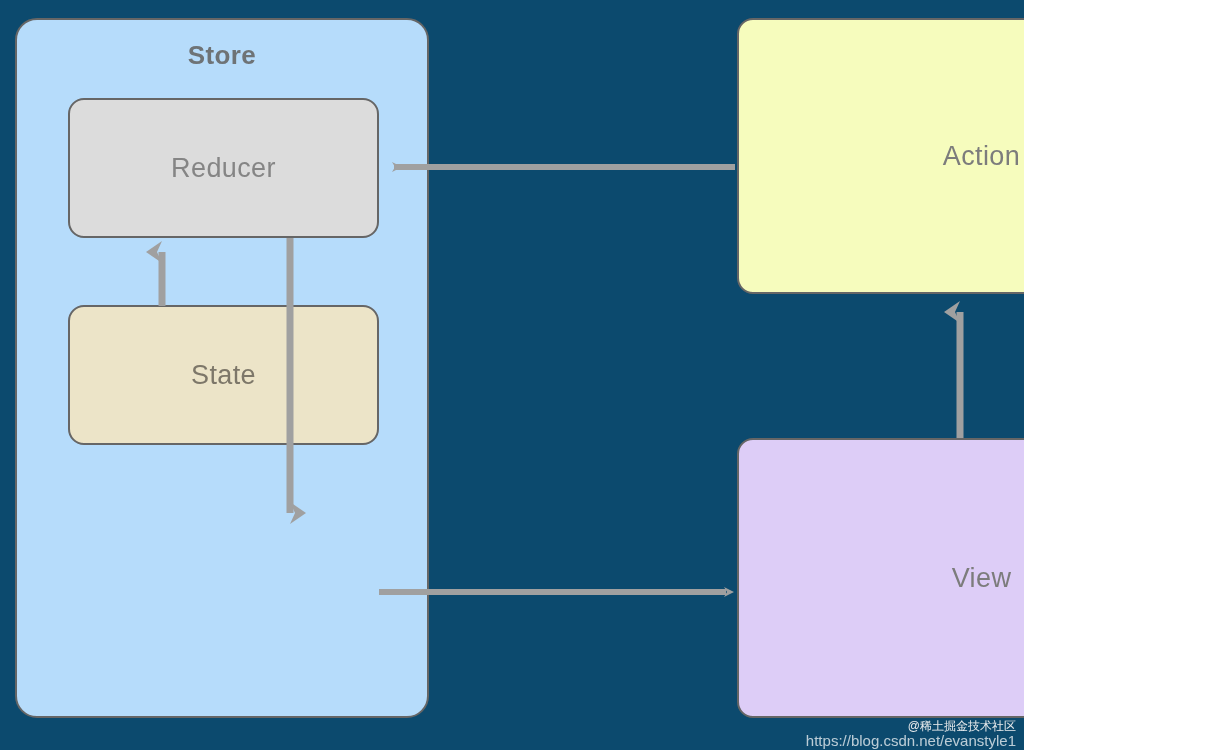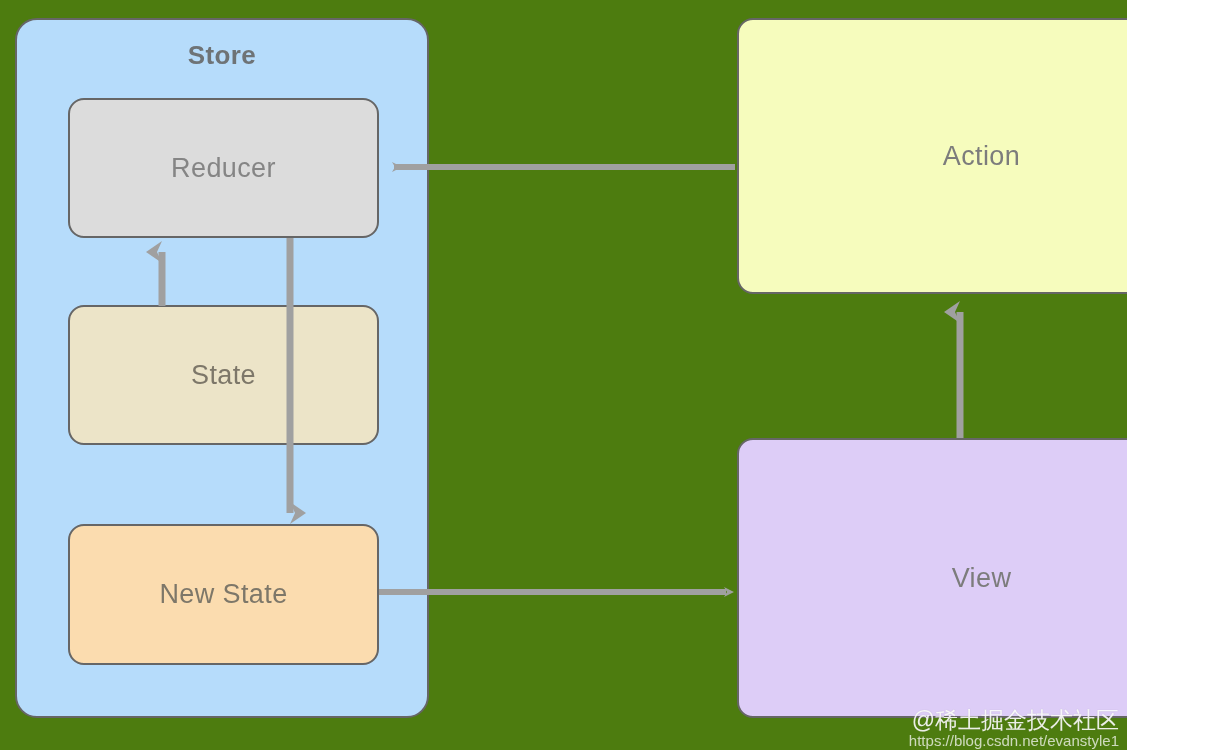--- a/index.html
+++ b/index.html
@@ -6,23 +6,23 @@
   html, body {
     margin: 0;
     padding: 0;
     background: #ffffff;
   }
   body {
     font-family: "Liberation Sans", sans-serif;
   }
   #canvas {
     position: relative;
-    width: 1127px;
+    width: 1024px;
     height: 750px;
-    background: #4d7c0f;
+    background: #0c4a6e;
     overflow: hidden;
   }
   .node {
     position: absolute;
     box-sizing: border-box;
     display: flex;
     align-items: center;
     justify-content: center;
     border: 2px solid #666666;
     border-radius: 14px;
@@ -124,21 +124,21 @@
     position: absolute;
     right: 8px;
     bottom: 2px;
     text-align: right;
     z-index: 6;
     pointer-events: none;
     line-height: 1.0;
   }
   #watermark-brand {
     display: block;
-    font-size: 23px;
+    font-size: 12px;
     color: rgba(255,255,255,0.88);
     text-shadow: 0 0 1px rgba(120,120,120,0.35);
     letter-spacing: 0px;
   }
   #watermark-url {
     display: block;
     font-size: 15px;
     color: rgba(255,255,255,0.72);
     letter-spacing: 0px;
     margin-top: 1px;
@@ -172,23 +172,20 @@
   </div>
 
   <div class="node" id="state-node">
     <span class="node-label">State</span>
   </div>
 
   <div class="node" id="reducer-node">
     <span class="node-label">Reducer</span>
   </div>
 
-  <div class="node" id="newstate-node">
-    <span class="node-label">New State</span>
-  </div>
 
   <div class="node" id="action-node">
     <span class="node-label">Action</span>
   </div>
 
   <div class="node" id="view-node">
     <span class="node-label">View</span>
   </div>
 
   <svg id="arrow-layer-front" viewBox="0 0 1220 750" width="1220" height="750" xmlns="http://www.w3.org/2000/svg">

